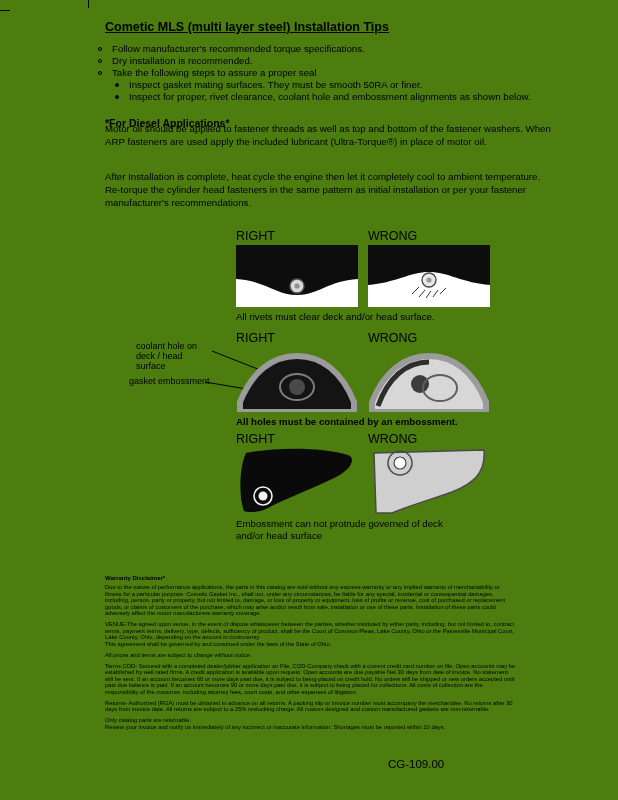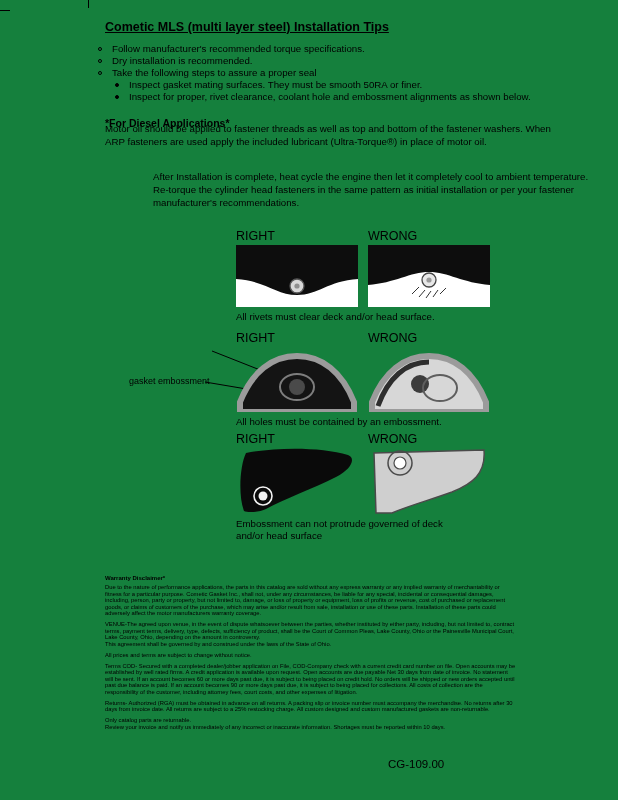--- a/index.html
+++ b/index.html
@@ -1,33 +1,33 @@
 <!DOCTYPE html>
 <html><head>
 <meta charset="utf-8">
 <style>
   * { margin:0; padding:0; box-sizing:border-box; }
   html,body { background:#ffffff; }
   body { font-family:"Liberation Sans", sans-serif; color:#000; }
-  .page { position:relative; width:618px; height:800px; background:#15803d; overflow:hidden; }
+  .page { position:relative; width:618px; height:800px; background:#4d7c0f; overflow:hidden; }
   .crop-h { position:absolute; left:0; top:10px; width:10px; height:1px; background:#000; }
   .crop-v { position:absolute; left:88px; top:0; width:1px; height:8px; background:#000; }
 
   .title { position:absolute; left:105px; top:20px; font-size:12.5px; font-weight:bold; text-decoration:underline; }
 
   .tips { position:absolute; left:98px; top:44px; width:470px; }
   .tip-row { display:flex; align-items:flex-start; gap:10px; margin-bottom:2px; font-size:9.7px; line-height:10px; }
   .tip-row.sub { margin-left:17px; }
   .bullet { flex:0 0 auto; width:4px; height:4px; border-radius:50%; border:1px solid #000; margin-top:2.5px; }
   .bullet.filled { background:#000; }
 
   .diesel-heading { position:absolute; left:105px; top:117px; font-size:10.5px; font-weight:bold; }
   .para { position:absolute; left:105px; width:452px; font-size:9.7px; line-height:12.8px; }
   .para1 { top:123px; }
-  .para2 { top:171px;margin-left:48px; }
+  .para2 { top:171px; }
   .note  { top:209px; width:460px; }
 
   .col-label { position:absolute; width:122px; font-size:12.5px; }
   .panel { position:absolute; width:122px; }
   .panel svg { display:block; }
   .caption { position:absolute; left:236px; font-size:9.7px; line-height:11.5px; }
   .pre { white-space:pre-line; }
 
   .side-label { position:absolute; font-size:9px; line-height:10px; }
   .arrow-overlay { position:absolute; left:205px; top:345px; width:95px; height:55px; }
@@ -101,20 +101,22 @@
         <line x1="65" y1="52" x2="70" y2="45"></line>
         <line x1="72" y1="49" x2="78" y2="43"></line>
       </g>
     </svg>
   </div>
   <div class="caption" style="top:311px;text-align:center;">All rivets must clear deck and/or head surface.</div>
 
   <div class="col-label" style="left:236px; top:331px;">RIGHT</div>
   <div class="col-label" style="left:368px; top:331px;">WRONG</div>
 
+  <div class="side-label pre" style="left:136px; top:341px; width:76px;">coolant hole on
+deck / head surface</div>
   <div class="side-label" style="left:117px; top:376px;padding-left:12px;">gasket embossment</div>
 
   <svg class="arrow-overlay" viewBox="0 0 95 55">
     <line x1="7" y1="6" x2="88" y2="38" stroke="#000" stroke-width="1"></line>
     <line x1="0" y1="37" x2="77" y2="50" stroke="#000" stroke-width="1"></line>
   </svg>
 
   <div class="panel" style="left:236px; top:346px;">
     <svg width="122" height="66" viewBox="0 0 122 66">
       <path d="M4,66 L4,56 C16,26 36,10 61,10 C86,10 106,26 118,56 L118,66 Z" fill="#141414" stroke="#9b9b9b" stroke-width="6"></path>
@@ -123,21 +125,21 @@
     </svg>
   </div>
   <div class="panel" style="left:368px; top:346px;">
     <svg width="122" height="66" viewBox="0 0 122 66">
       <path d="M4,66 L4,56 C16,26 36,10 61,10 C86,10 106,26 118,56 L118,66 Z" fill="#d7d7d7" stroke="#9b9b9b" stroke-width="6"></path>
       <path d="M10,60 C20,32 38,16 61,16" fill="none" stroke="#2e2e2e" stroke-width="5"></path>
       <circle cx="52" cy="38" r="9" fill="#3c3c3c"></circle>
       <ellipse cx="72" cy="42" rx="17" ry="13" fill="none" stroke="#5e5e5e" stroke-width="2"></ellipse>
     </svg>
   </div>
-  <div class="caption" style="top:416px;">All holes must be contained by an embossment.</div>
+  <div class="caption" style="top:416px;font-weight:bold;">All holes must be contained by an embossment.</div>
 
   <div class="col-label" style="left:236px; top:432px;">RIGHT</div>
   <div class="col-label" style="left:368px; top:432px;">WRONG</div>
 
   <div class="panel" style="left:236px; top:447px;">
     <svg width="122" height="68" viewBox="0 0 122 68">
       <path d="M10,6 C40,0 86,0 112,8 C120,11 116,22 100,30 C76,42 48,52 30,62 C24,65 12,66 8,64 C2,48 4,18 10,6 Z" fill="#0a0a0a"></path>
       <circle cx="27" cy="49" r="9" fill="none" stroke="#f2f2f2" stroke-width="1.6"></circle>
       <circle cx="27" cy="49" r="4.5" fill="#f2f2f2"></circle>
     </svg>

